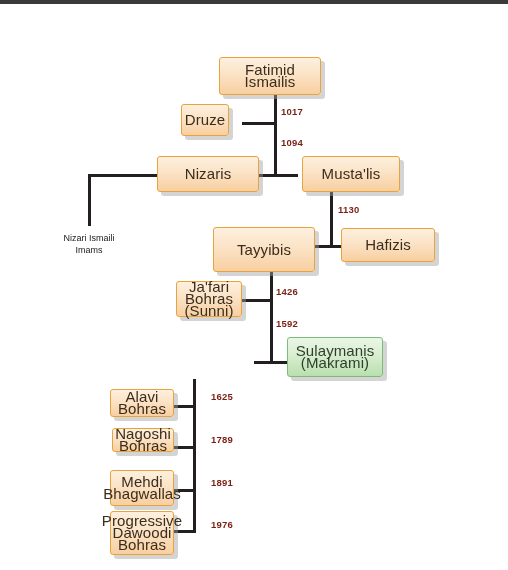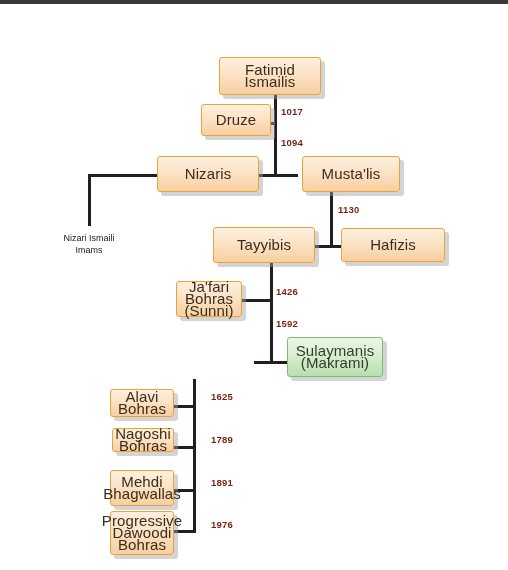--- a/index.html
+++ b/index.html
@@ -111,37 +111,37 @@
 
   <div class="line h" style="left:172px; top:405px; width:24px;"></div>
   <div class="line h" style="left:172px; top:446px; width:24px;"></div>
   <div class="line h" style="left:172px; top:489px; width:24px;"></div>
   <div class="line h" style="left:172px; top:530px; width:24px;"></div>
 
   <div class="node" style="left:219px; top:57px; width:102px; height:38px;">
     <span class="lbl">Fatimid Ismailis</span>
   </div>
 
-  <div class="node" style="left:181px; top:104px; width:70px; height:32px;margin-left:20px;">
+  <div class="node" style="left:181px; top:104px; width:48px; height:32px;">
     <span class="lbl">Druze</span>
   </div>
 
   <div class="node" style="left:157px; top:156px; width:102px; height:36px;">
     <span class="lbl">Nizaris</span>
   </div>
 
   <div class="node" style="left:281px; top:156px; width:98px; height:36px;margin-left:21px;">
     <span class="lbl">Musta'lis</span>
   </div>
 
-  <div class="node" style="left:213px; top:227px; width:102px; height:36px;">
+  <div class="node" style="left:213px; top:227px; width:102px; height:45px;">
     <span class="lbl">Tayyibis</span>
   </div>
 
-  <div class="node" style="left:341px; top:228px; width:104px; height:34px;">
+  <div class="node" style="left:341px; top:228px; width:94px; height:34px;">
     <span class="lbl">Hafizis</span>
   </div>
 
   <div class="node" style="left:176px; top:281px; width:66px; height:36px;">
     <span class="lbl">Ja'fari Bohras<br>(Sunni)</span>
   </div>
 
 
   <div class="node green" style="left:287px; top:337px; width:96px; height:40px;">
     <span class="lbl">Sulaymanis<br>(Makrami)</span>

